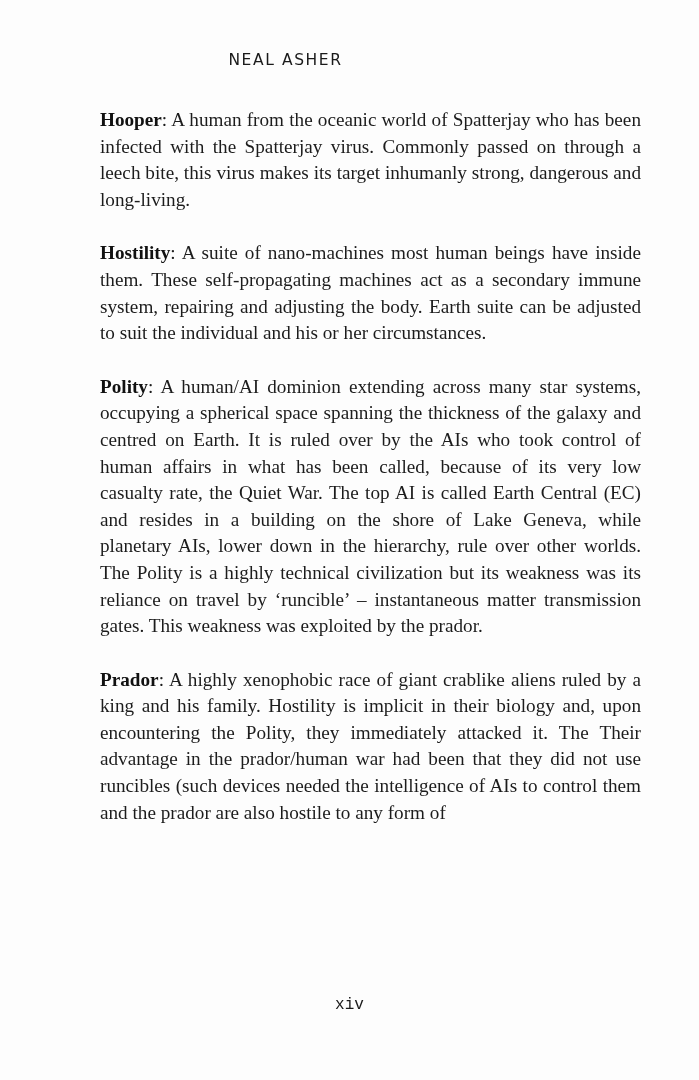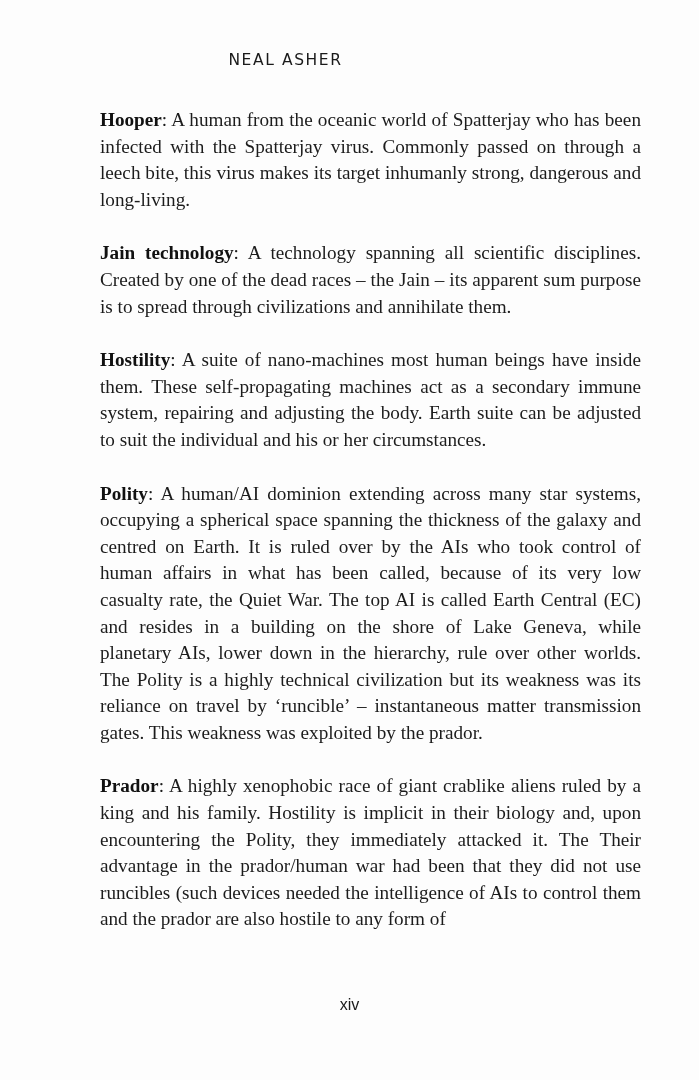--- a/index.html
+++ b/index.html
@@ -13,33 +13,32 @@
   .body-text {
     position: absolute; left: 100px; top: 107px; width: 557px;
     font-family: "Liberation Serif", serif; font-size: 19.2px; line-height: 26.6px;
     color: #1c1c1c; text-align: justify;
   }
   .entry { margin: 0 16px 27px 0; }
   .entry:last-child { margin-bottom: 0; }
   .term { font-weight: bold; color: #111; }
   .folio {
     position: absolute; top: 996px; left: 0; width: 699px; text-align: center;
-    font-family: Liberation Sans, sans-serif; font-size: 16px; color: #1a1a1a;
+    font-family: Liberation Mono, monospace; font-size: 16px; color: #1a1a1a;
   }
 </style>
 </head>
 <body>
 
 <div class="page">
   <div class="running-head">NEAL ASHER</div>
 
   <div class="body-text">
     <p class="entry"><span class="term">Hooper</span><span>: </span><span>A human from the oceanic world of Spatterjay who has been infected with the Spatterjay virus. Commonly passed on through a leech bite, this virus makes its target inhumanly strong, dangerous and long-living.</span></p>
 
-    <p class="entry"><span class="term">Jain technology</span><span>: </span><span>A technology spanning all scientific disciplines. Created by one of the dead races – the Jain – its apparent sum purpose is to spread through civilizations and annihilate them.</span></p>
 
     <p class="entry"><span class="term">Hostility</span><span>: </span><span>A suite of nano-machines most human beings have inside them. These self-propagating machines act as a secondary immune system, repairing and adjusting the body. Earth suite can be adjusted to suit the individual and his or her circumstances.</span></p>
 
     <p class="entry"><span class="term">Polity</span><span>: </span><span>A human/AI dominion extending across many star sys­tems, occupying a spherical space spanning the thickness of the galaxy and centred on Earth. It is ruled over by the AIs who took control of human affairs in what has been called, because of its very low casualty rate, the Quiet War. The top AI is called Earth Central (EC) and resides in a building on the shore of Lake Geneva, while planetary AIs, lower down in the hierarchy, rule over other worlds. The Polity is a highly technical civilization but its weakness was its reliance on travel by ‘runcible’ – instantaneous matter transmission gates. This weakness was exploited by the prador.</span></p>
 
     <p class="entry"><span class="term">Prador</span><span>: </span><span>A highly xenophobic race of giant crablike aliens ruled by a king and his family. Hostility is implicit in their biology and, upon encountering the Polity, they immediately attacked it. The Their advantage in the prador/human war had been that they did not use runcibles (such devices needed the intelligence of AIs to control them and the prador are also hostile to any form of</span></p>
   </div>
 
   <div class="folio">xiv</div>
 </div>

